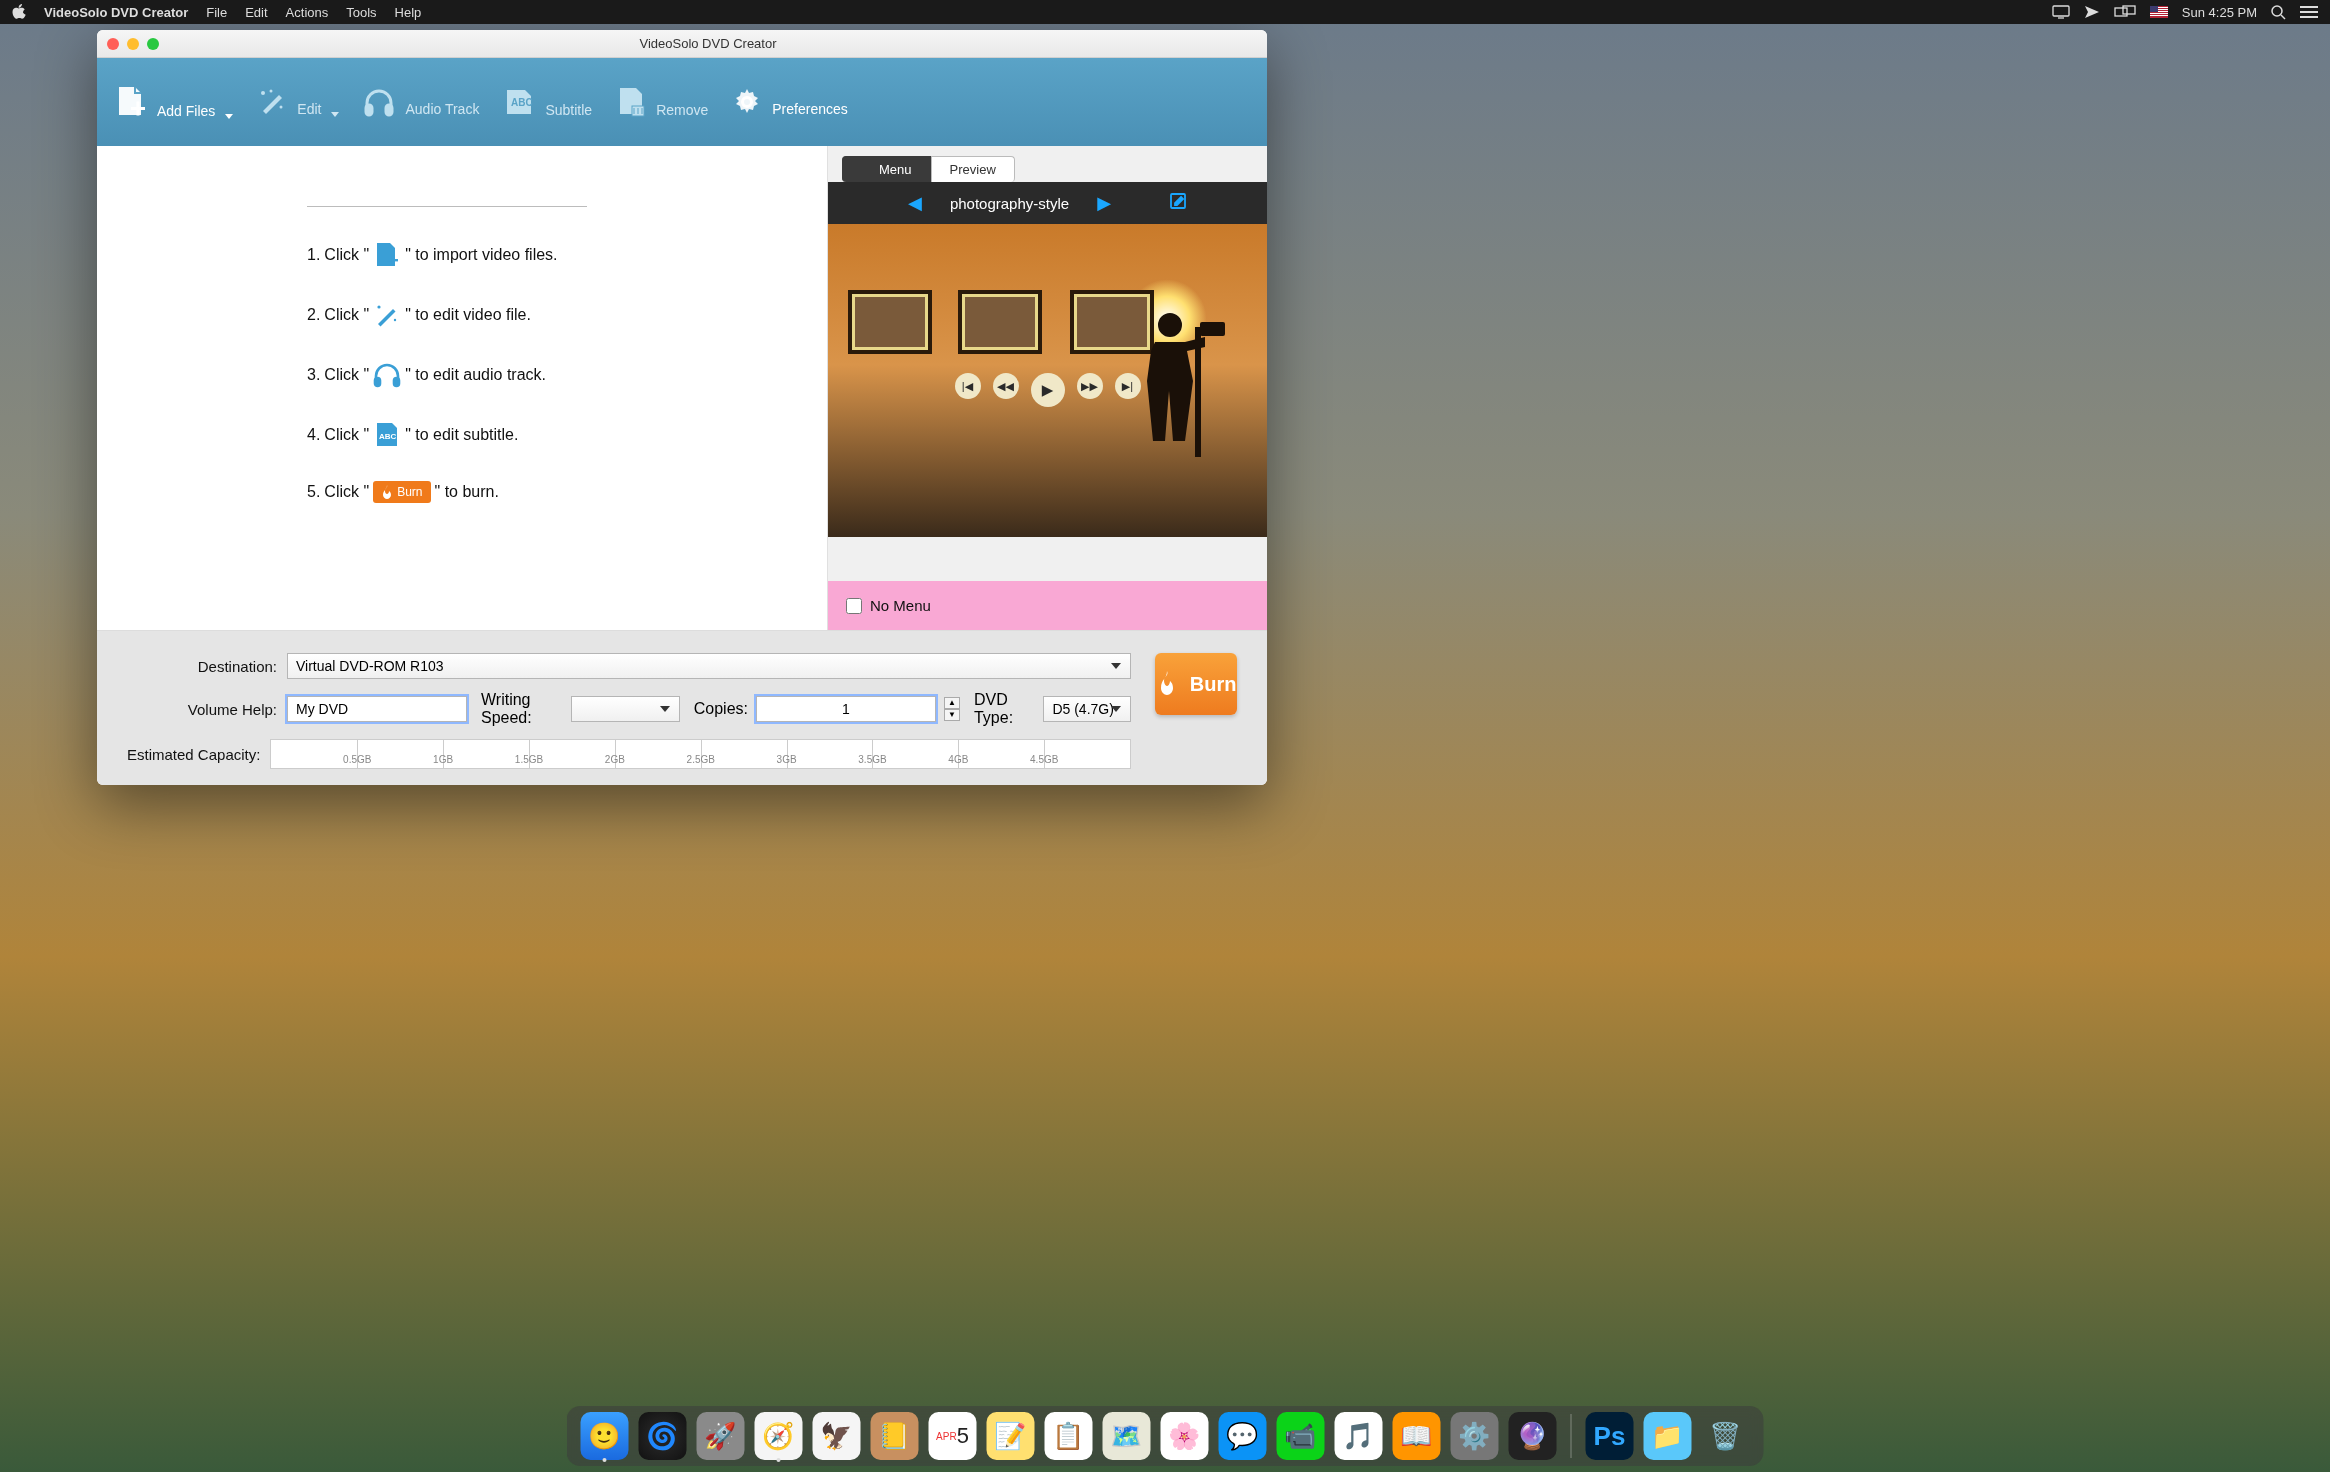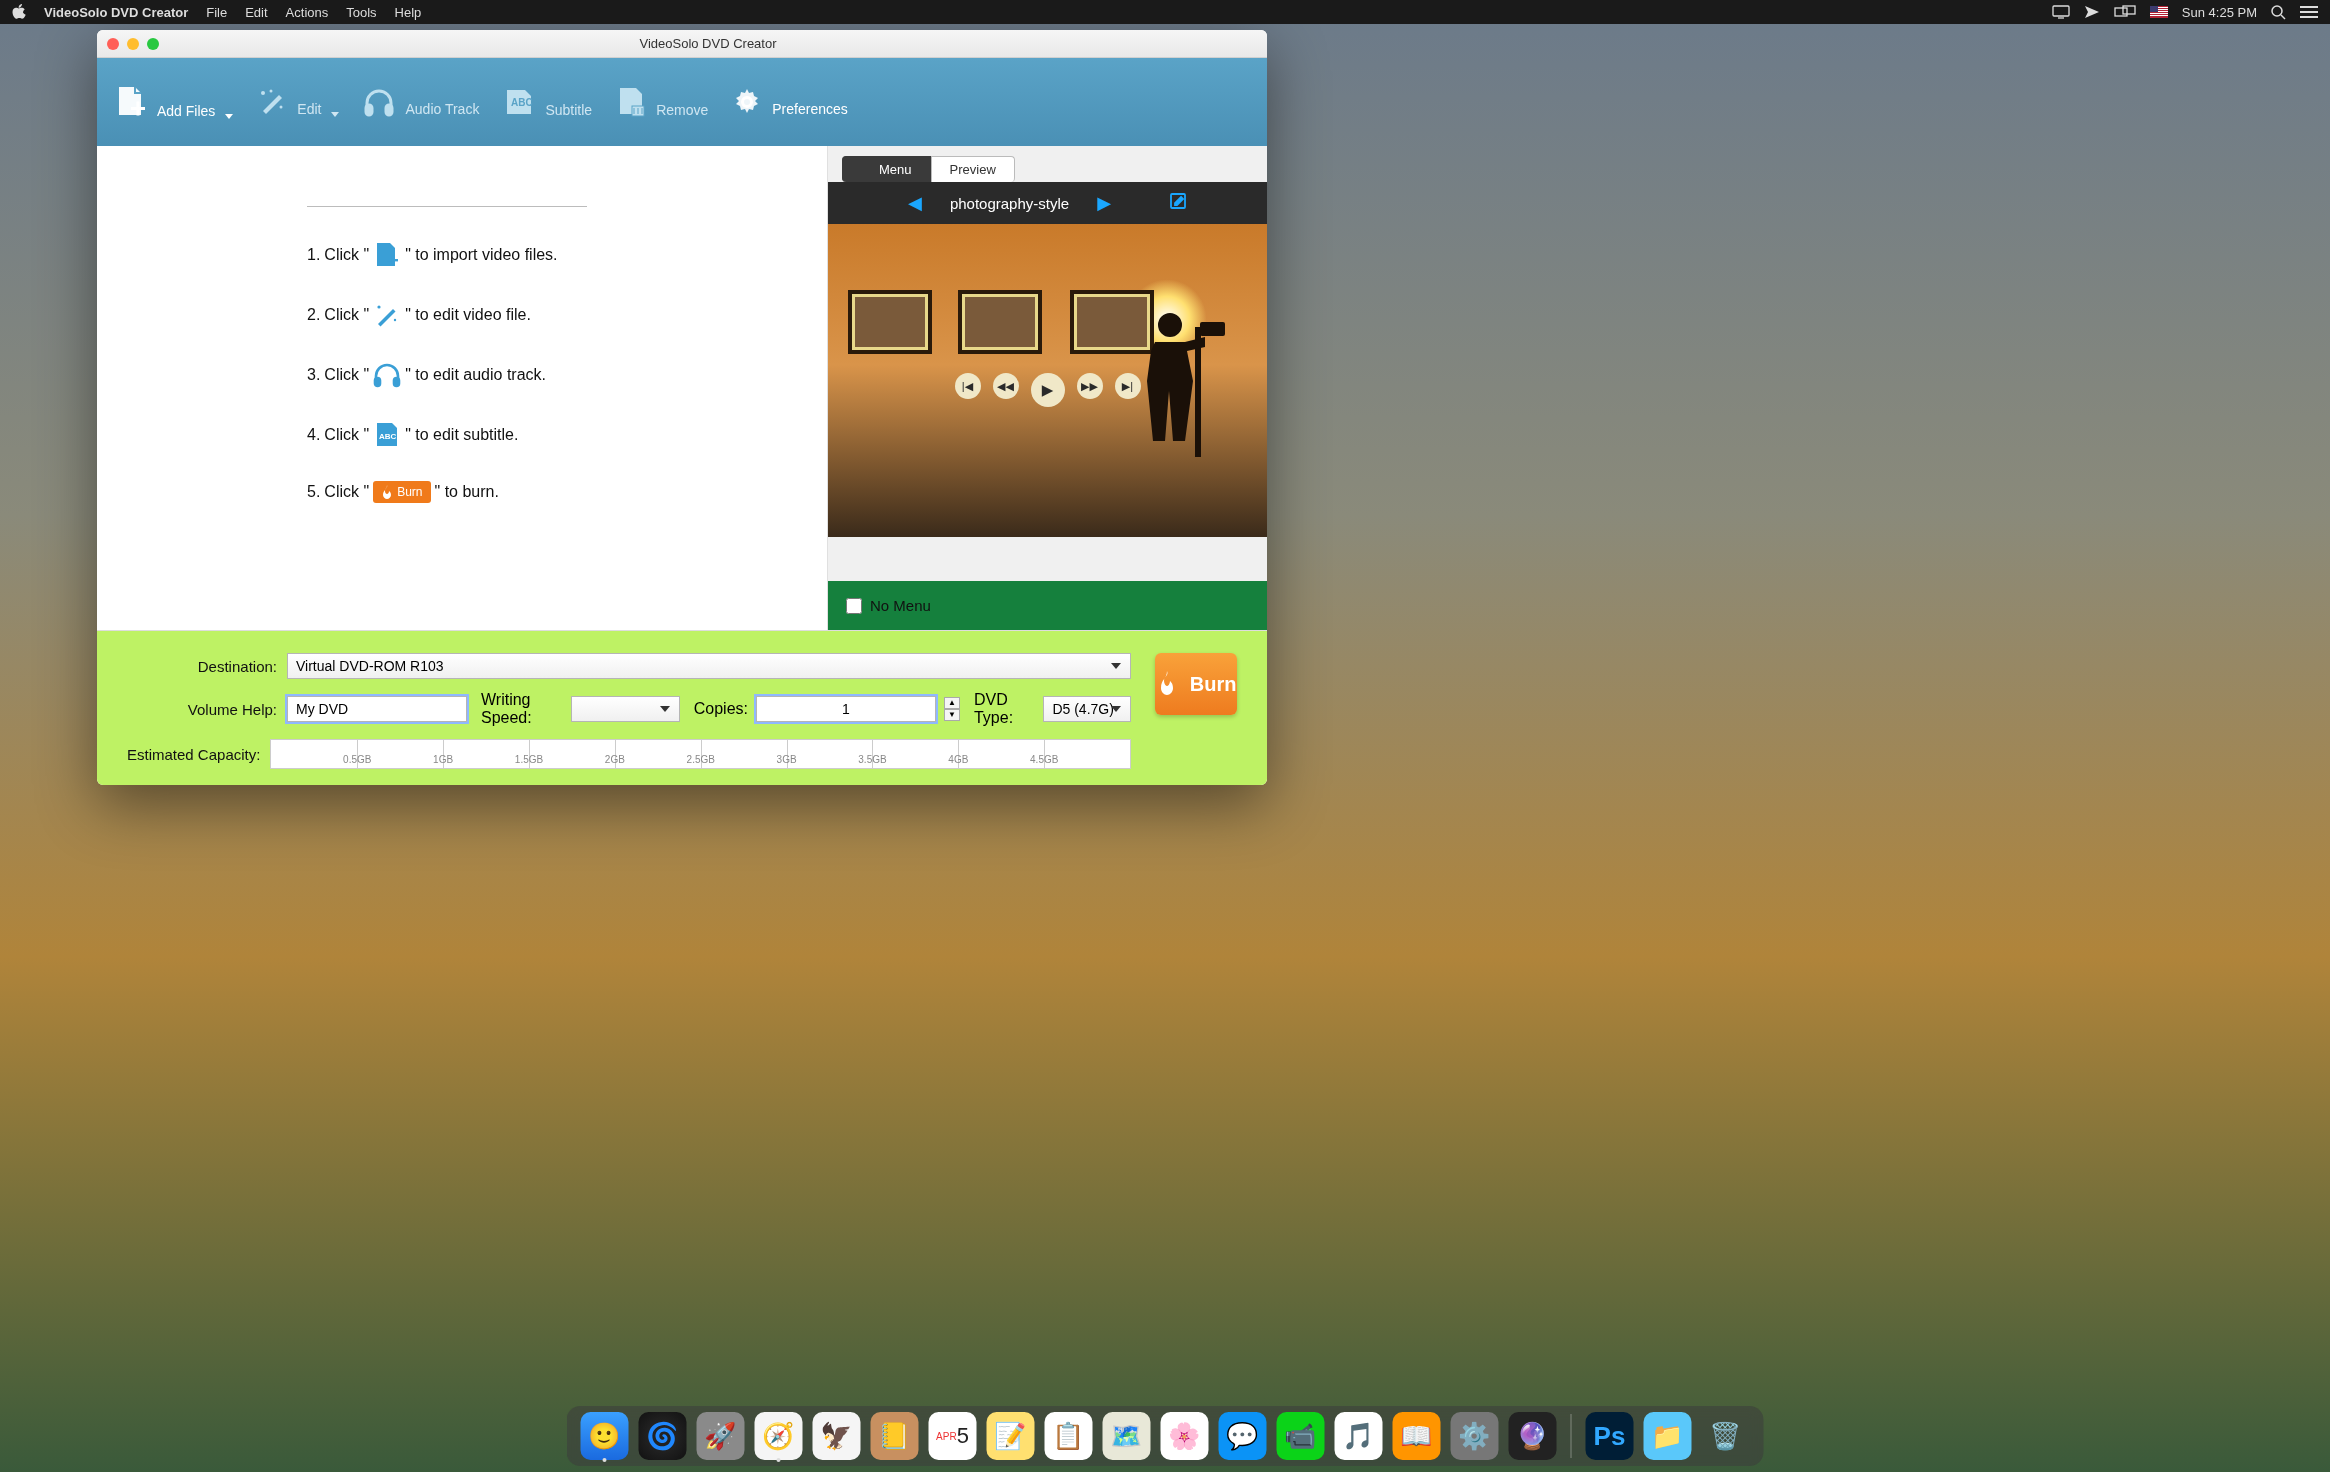--- a/index.html
+++ b/index.html
@@ -77,26 +77,26 @@
   background:radial-gradient(circle,#fff 0%,#ffe070 40%,rgba(255,200,60,0) 70%);}
 .frame { position:absolute; top:66px; width:84px; height:64px; background:#7a5a3a;
   border:4px solid #2a1a0a; box-shadow:inset 0 0 0 3px #e8d88a;}
 .frame.f1{left:20px;} .frame.f2{left:130px;} .frame.f3{left:242px;}
 .photog{position:absolute; right:42px; bottom:80px; width:110px; height:150px;}
 .photog svg{width:100%;height:100%;}
 .controls{position:absolute; left:0; right:0; bottom:130px; display:flex; justify-content:center; gap:12px;}
 .ctrl{ width:26px;height:26px;border-radius:50%;background:#f0e8c8;color:#2a2a2a;display:flex;align-items:center;justify-content:center;font-size:11px;cursor:pointer;}
 .ctrl.big{width:34px;height:34px;font-size:15px;}
 
-.nomenu { padding:16px 18px; display:flex; align-items:center; gap:8px; font-size:15px; color:#111; background:#15803d;margin-top:44px;}
+.nomenu { padding:16px 18px; display:flex; align-items:center; gap:8px; font-size:15px; color:#111; background:#f9a8d4;margin-top:44px;}
 .nomenu input{width:16px;height:16px;}
 
 
 .bottom {
-  background:#bef264; border-top:1px solid #ddd; padding:22px 30px 16px;
+  background:#e5e5e5; border-top:1px solid #ddd; padding:22px 30px 16px;
   display:flex; gap:24px; align-items:flex-start;
 }
 .form-grid { display:grid; grid-template-columns:150px 1fr; row-gap:12px; column-gap:10px; align-items:center; flex:1;}
 .form-grid label{ text-align:right; font-size:15px; color:#111;}
 .sel, .inp { height:26px; border:1px solid #b5b5b5; background:#fff; font-size:14px; padding:0 8px; width:100%; }
 .sel { appearance:none; background:linear-gradient(#fff,#f0f0f0);}
 .sel-wrap{position:relative;}
 .sel-wrap::after{content:"";position:absolute;right:10px;top:50%;transform:translateY(-50%);
   border-left:5px solid transparent;border-right:5px solid transparent;border-top:6px solid #333;pointer-events:none;}
 .row2 { display:flex; gap:14px; align-items:center;}

